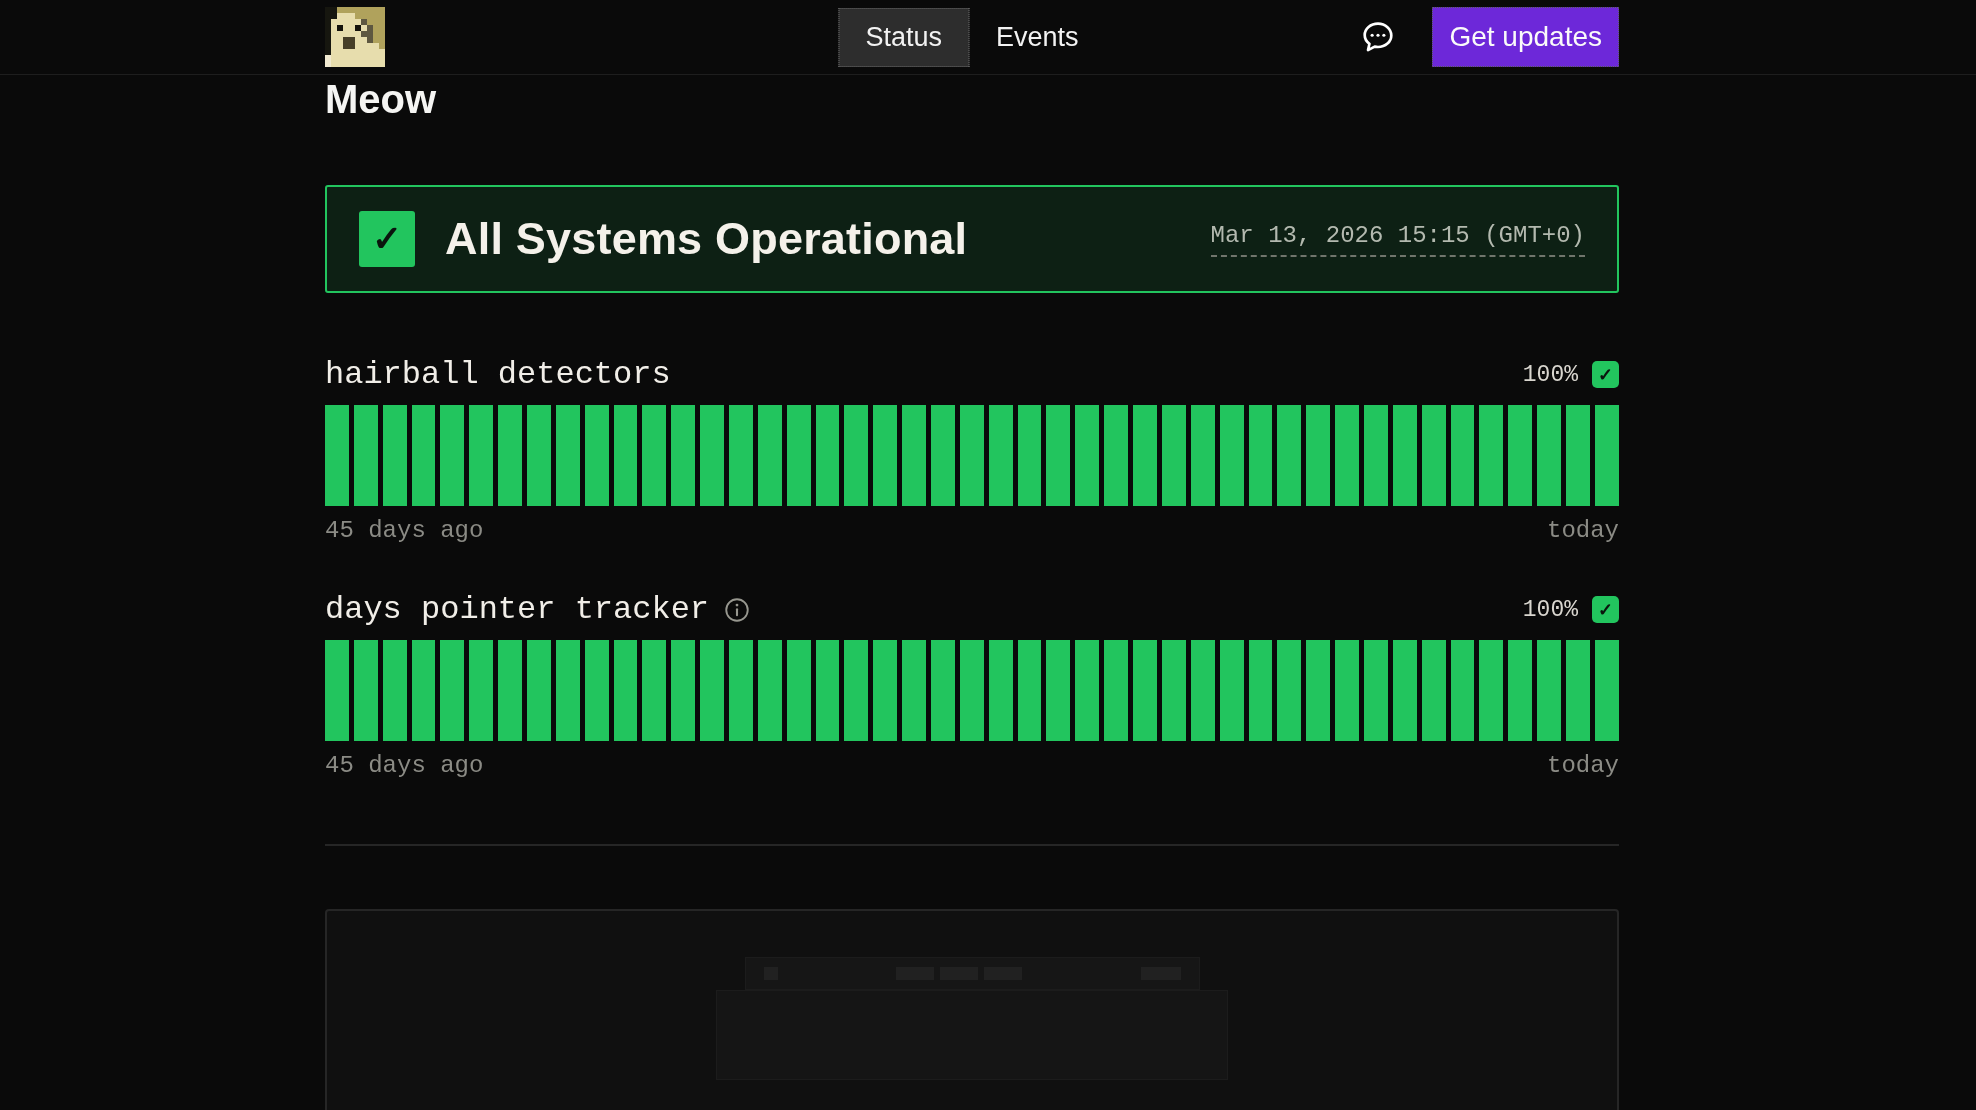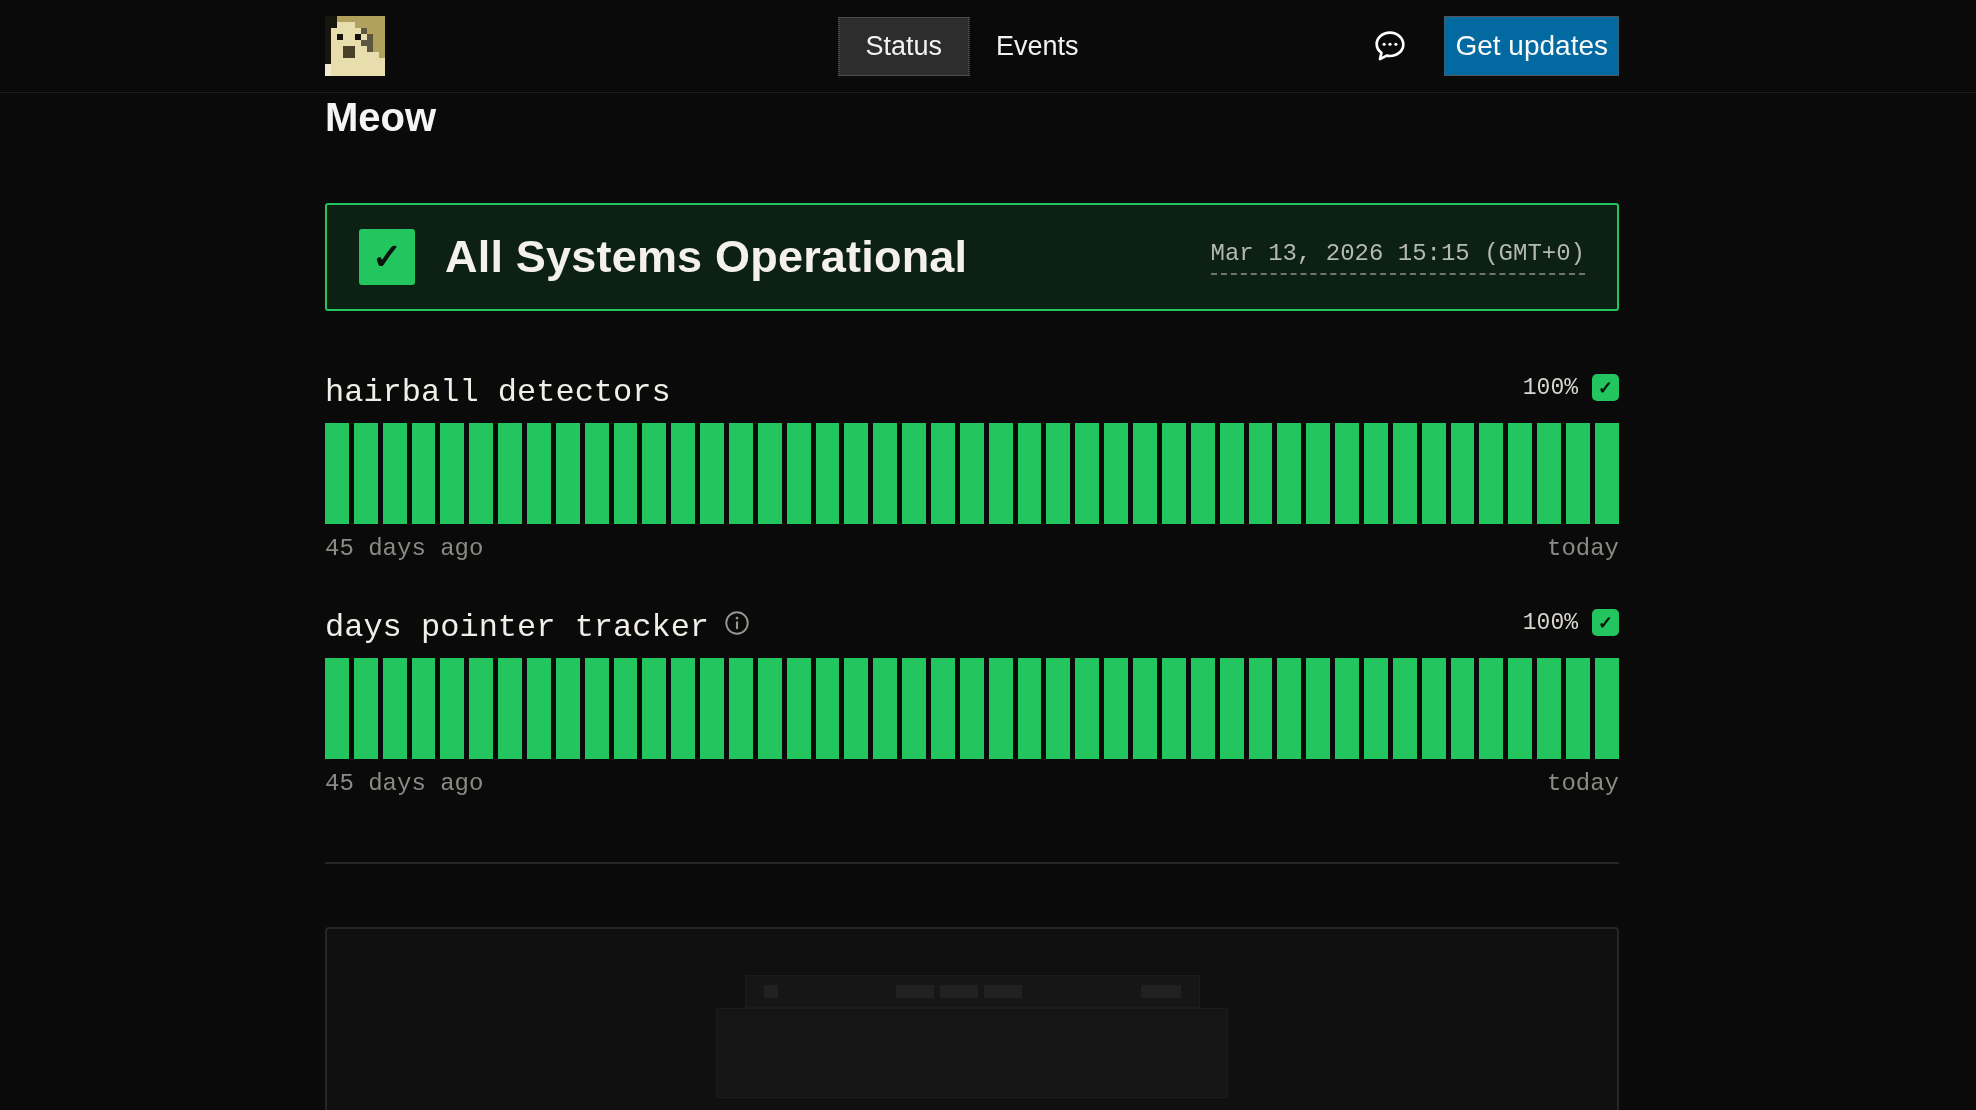--- a/index.html
+++ b/index.html
@@ -10,36 +10,36 @@
   *{margin:0;padding:0;box-sizing:border-box;}
   html,body{width:1976px;height:1110px;overflow:hidden;}
   body{
     background:var(--page-bg);
     color:#ededed;
     font-family:"Liberation Sans", sans-serif;
   }
   .mono{font-family:"Liberation Mono","DejaVu Sans Mono",monospace;}
 
   
-  .header{height:93px;border-bottom:1px solid #1e1e1e;background:var(--page-bg);}
+  .header{height:75px;border-bottom:1px solid #1e1e1e;background:var(--page-bg);}
   .header-inner{margin-left:325px;width:1294px;height:100%;display:flex;align-items:center;position:relative;}
   .logo{width:60px;height:60px;display:block;cursor:pointer;}
   .nav{position:absolute;left:50%;transform:translateX(-50%);display:flex;align-items:center;}
   .nav-item{
     font-size:27px;font-weight:500;color:#f2f2f2;padding:13px 26px;
     border:1px dotted transparent;cursor:pointer;white-space:nowrap;
   }
   .nav-item.active{background:#2d2d2d;border:1px dotted #6a6a6a;}
   .header-right{margin-left:auto;display:flex;align-items:center;gap:34px;}
   .chat-btn{width:40px;height:40px;background:none;border:none;cursor:pointer;display:flex;align-items:center;justify-content:center;}
   .chat-btn svg{width:38px;height:38px;}
   .get-updates{
     font-family:"Liberation Sans",sans-serif;
-    font-size:28px;color:#fafafa;background:#0369a1;border:1px dotted #5a5a5a;
-    padding:13px 10px;cursor:pointer;white-space:nowrap;
+    font-size:28px;color:#fafafa;background:#6d28d9;border:1px dotted #5a5a5a;
+    padding:13px 16px;cursor:pointer;white-space:nowrap;
   }
 
   
   .main{margin-left:325px;width:1294px;}
   .page-title{font-size:40px;line-height:48px;font-weight:700;color:#f5f5f3;}
   .page-subtitle{margin-top:4px;font-size:30px;line-height:38px;color:#8f8f8f;}
 
   .banner{
     margin-top:62px;height:108px;border:2px solid var(--green);border-radius:3px;
     background:var(--banner-bg);display:flex;align-items:center;padding:0 32px;
@@ -50,21 +50,21 @@
     color:#0a150d;font-size:36px;font-weight:700;
   }
   .banner-title{margin-left:30px;font-size:45px;font-weight:700;color:#f4f1ea;letter-spacing:.2px;}
   .banner-time{
     margin-left:auto;font-size:24px;color:#b3b9af;
     padding-bottom:6px;border-bottom:2px dashed #70756c;cursor:default;
   }
 
   .monitor{margin-top:63px;}
   .monitor + .monitor{margin-top:47px;}
-  .monitor-head{display:flex;align-items:flex-start;}
+  .monitor-head{display:flex;align-items:center;}
   .monitor-name{font-size:32px;color:#f1eee8;}
   .info-icon{margin-left:14px;width:28px;height:28px;display:inline-flex;cursor:pointer;}
   .monitor-right{margin-left:auto;display:flex;align-items:center;gap:14px;}
   .uptime{font-size:23px;color:#d9d6cf;margin-left:36px;}
   .mini-check{
     width:27px;height:27px;background:var(--green);border-radius:5px;
     display:flex;align-items:center;justify-content:center;
     color:#0a150d;font-size:18px;font-weight:700;
   }
   .bars{margin-top:12px;height:101px;display:flex;gap:5px;}

